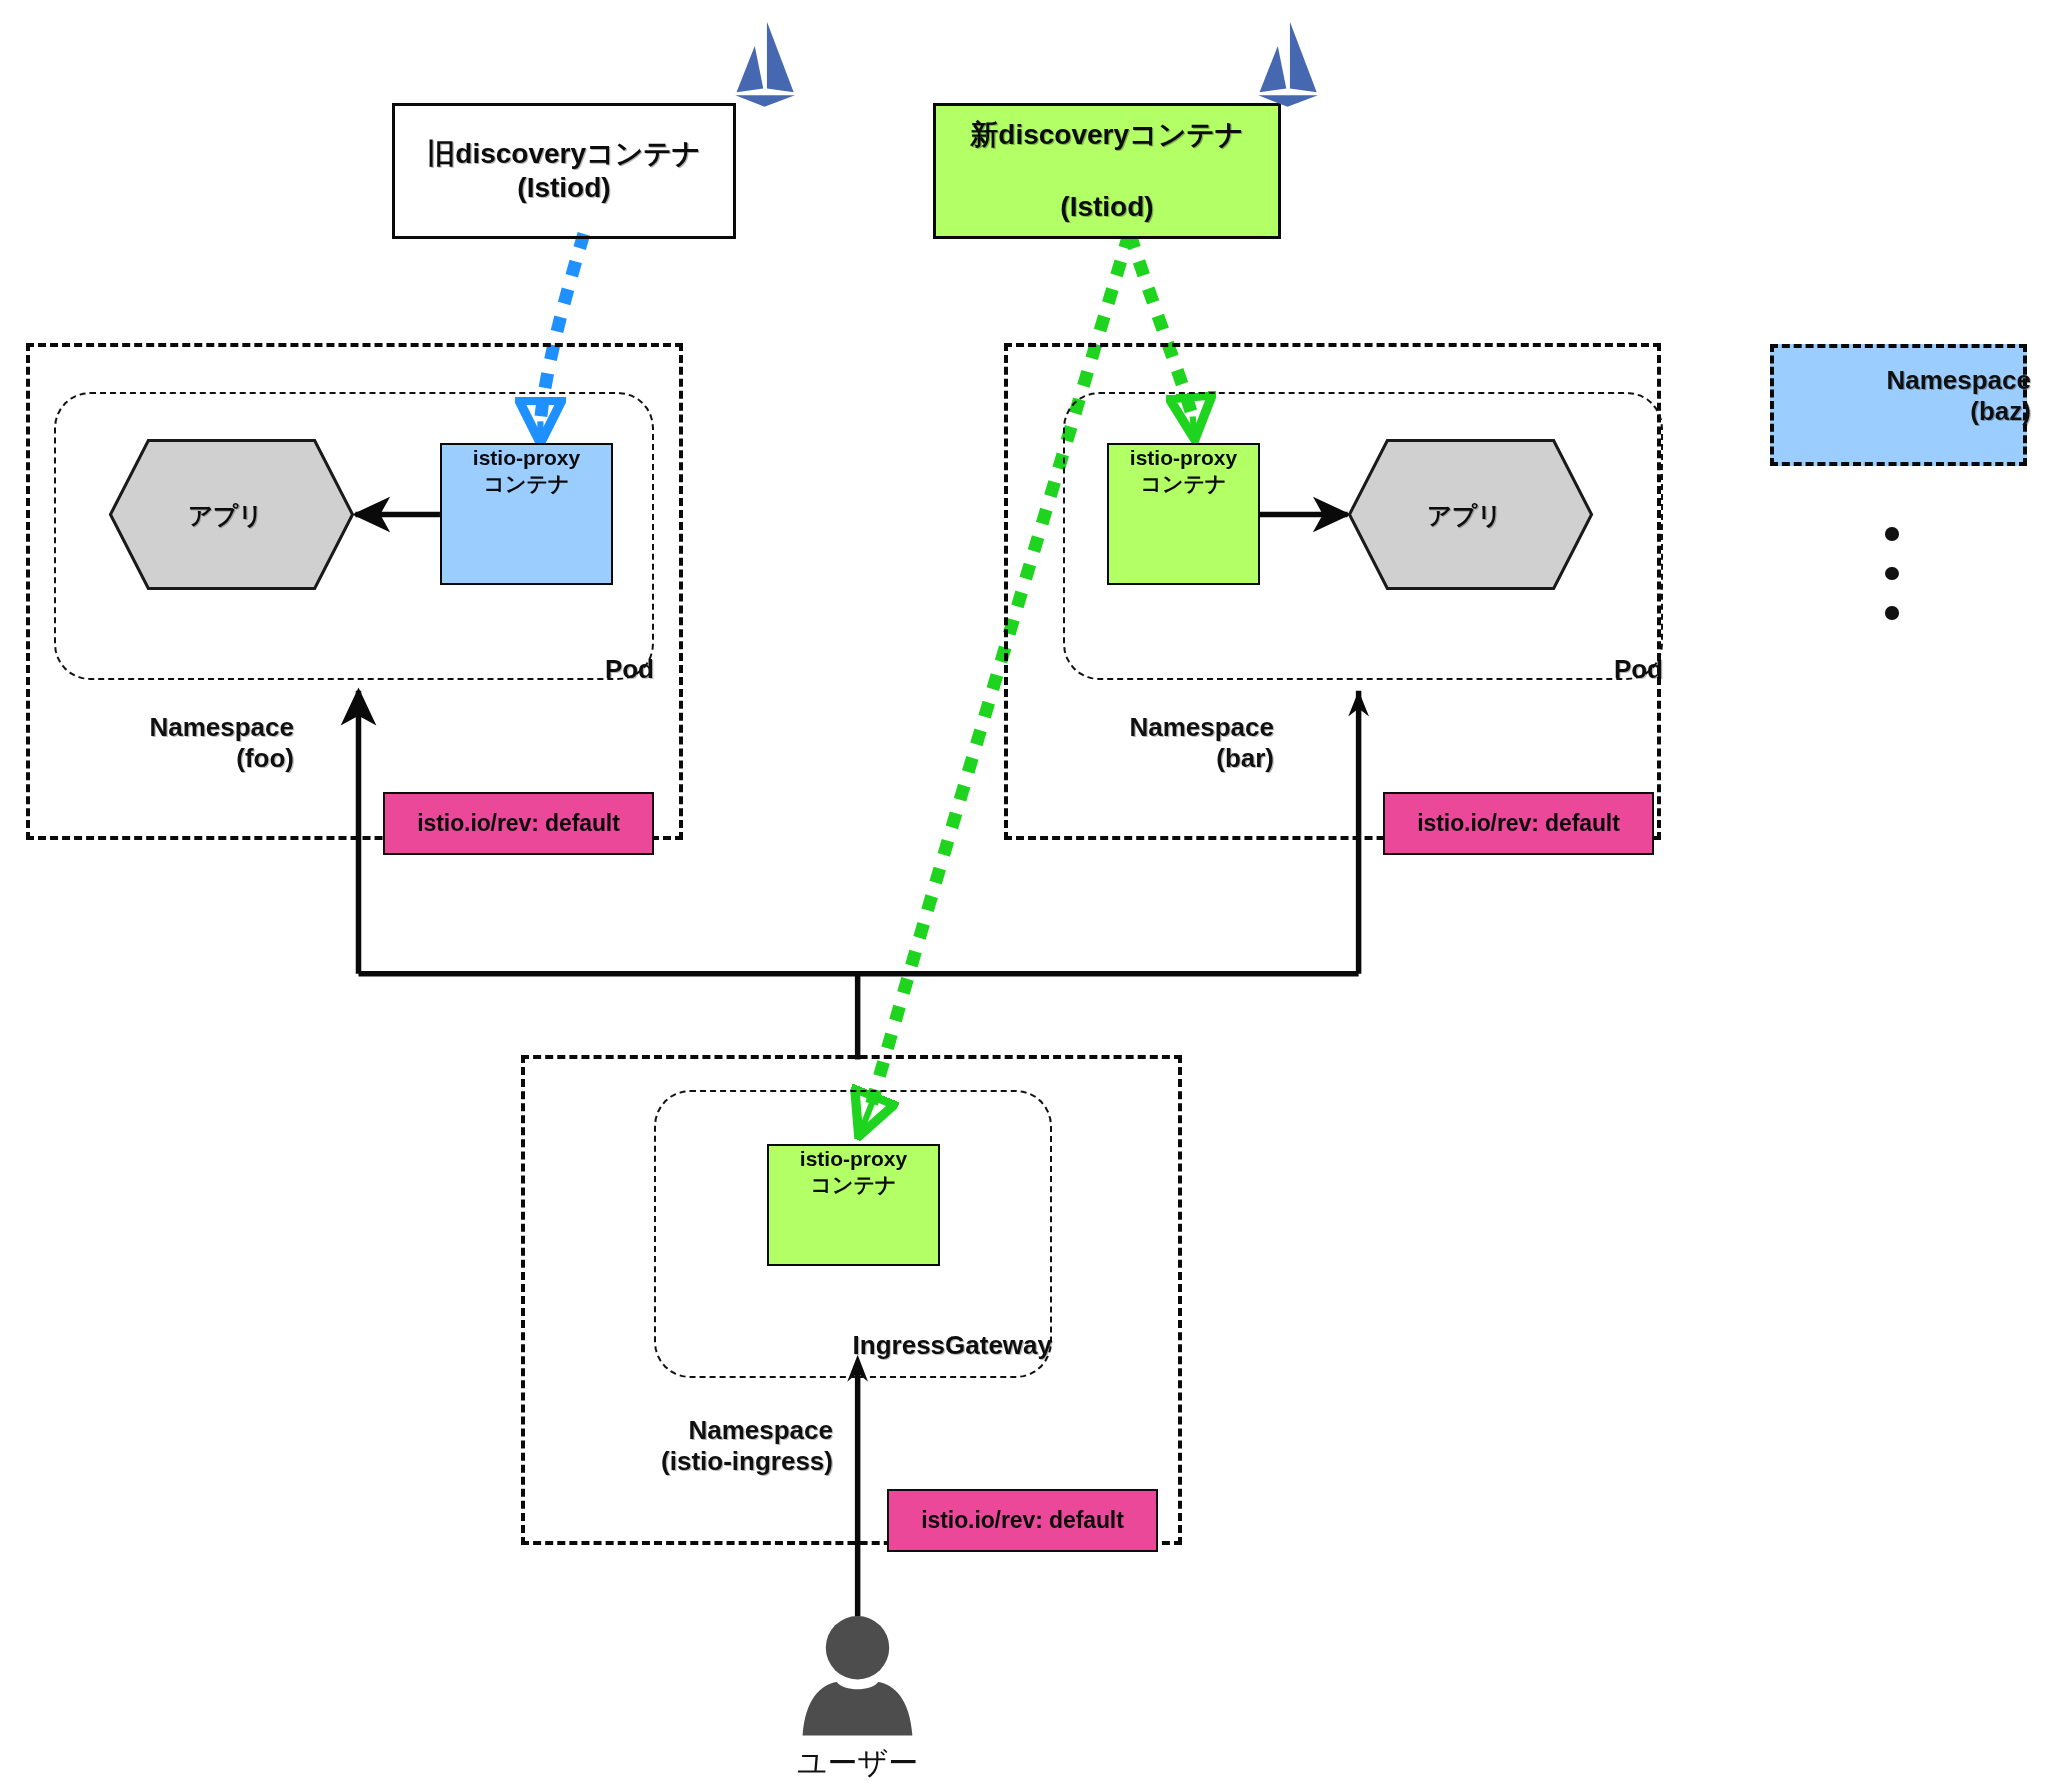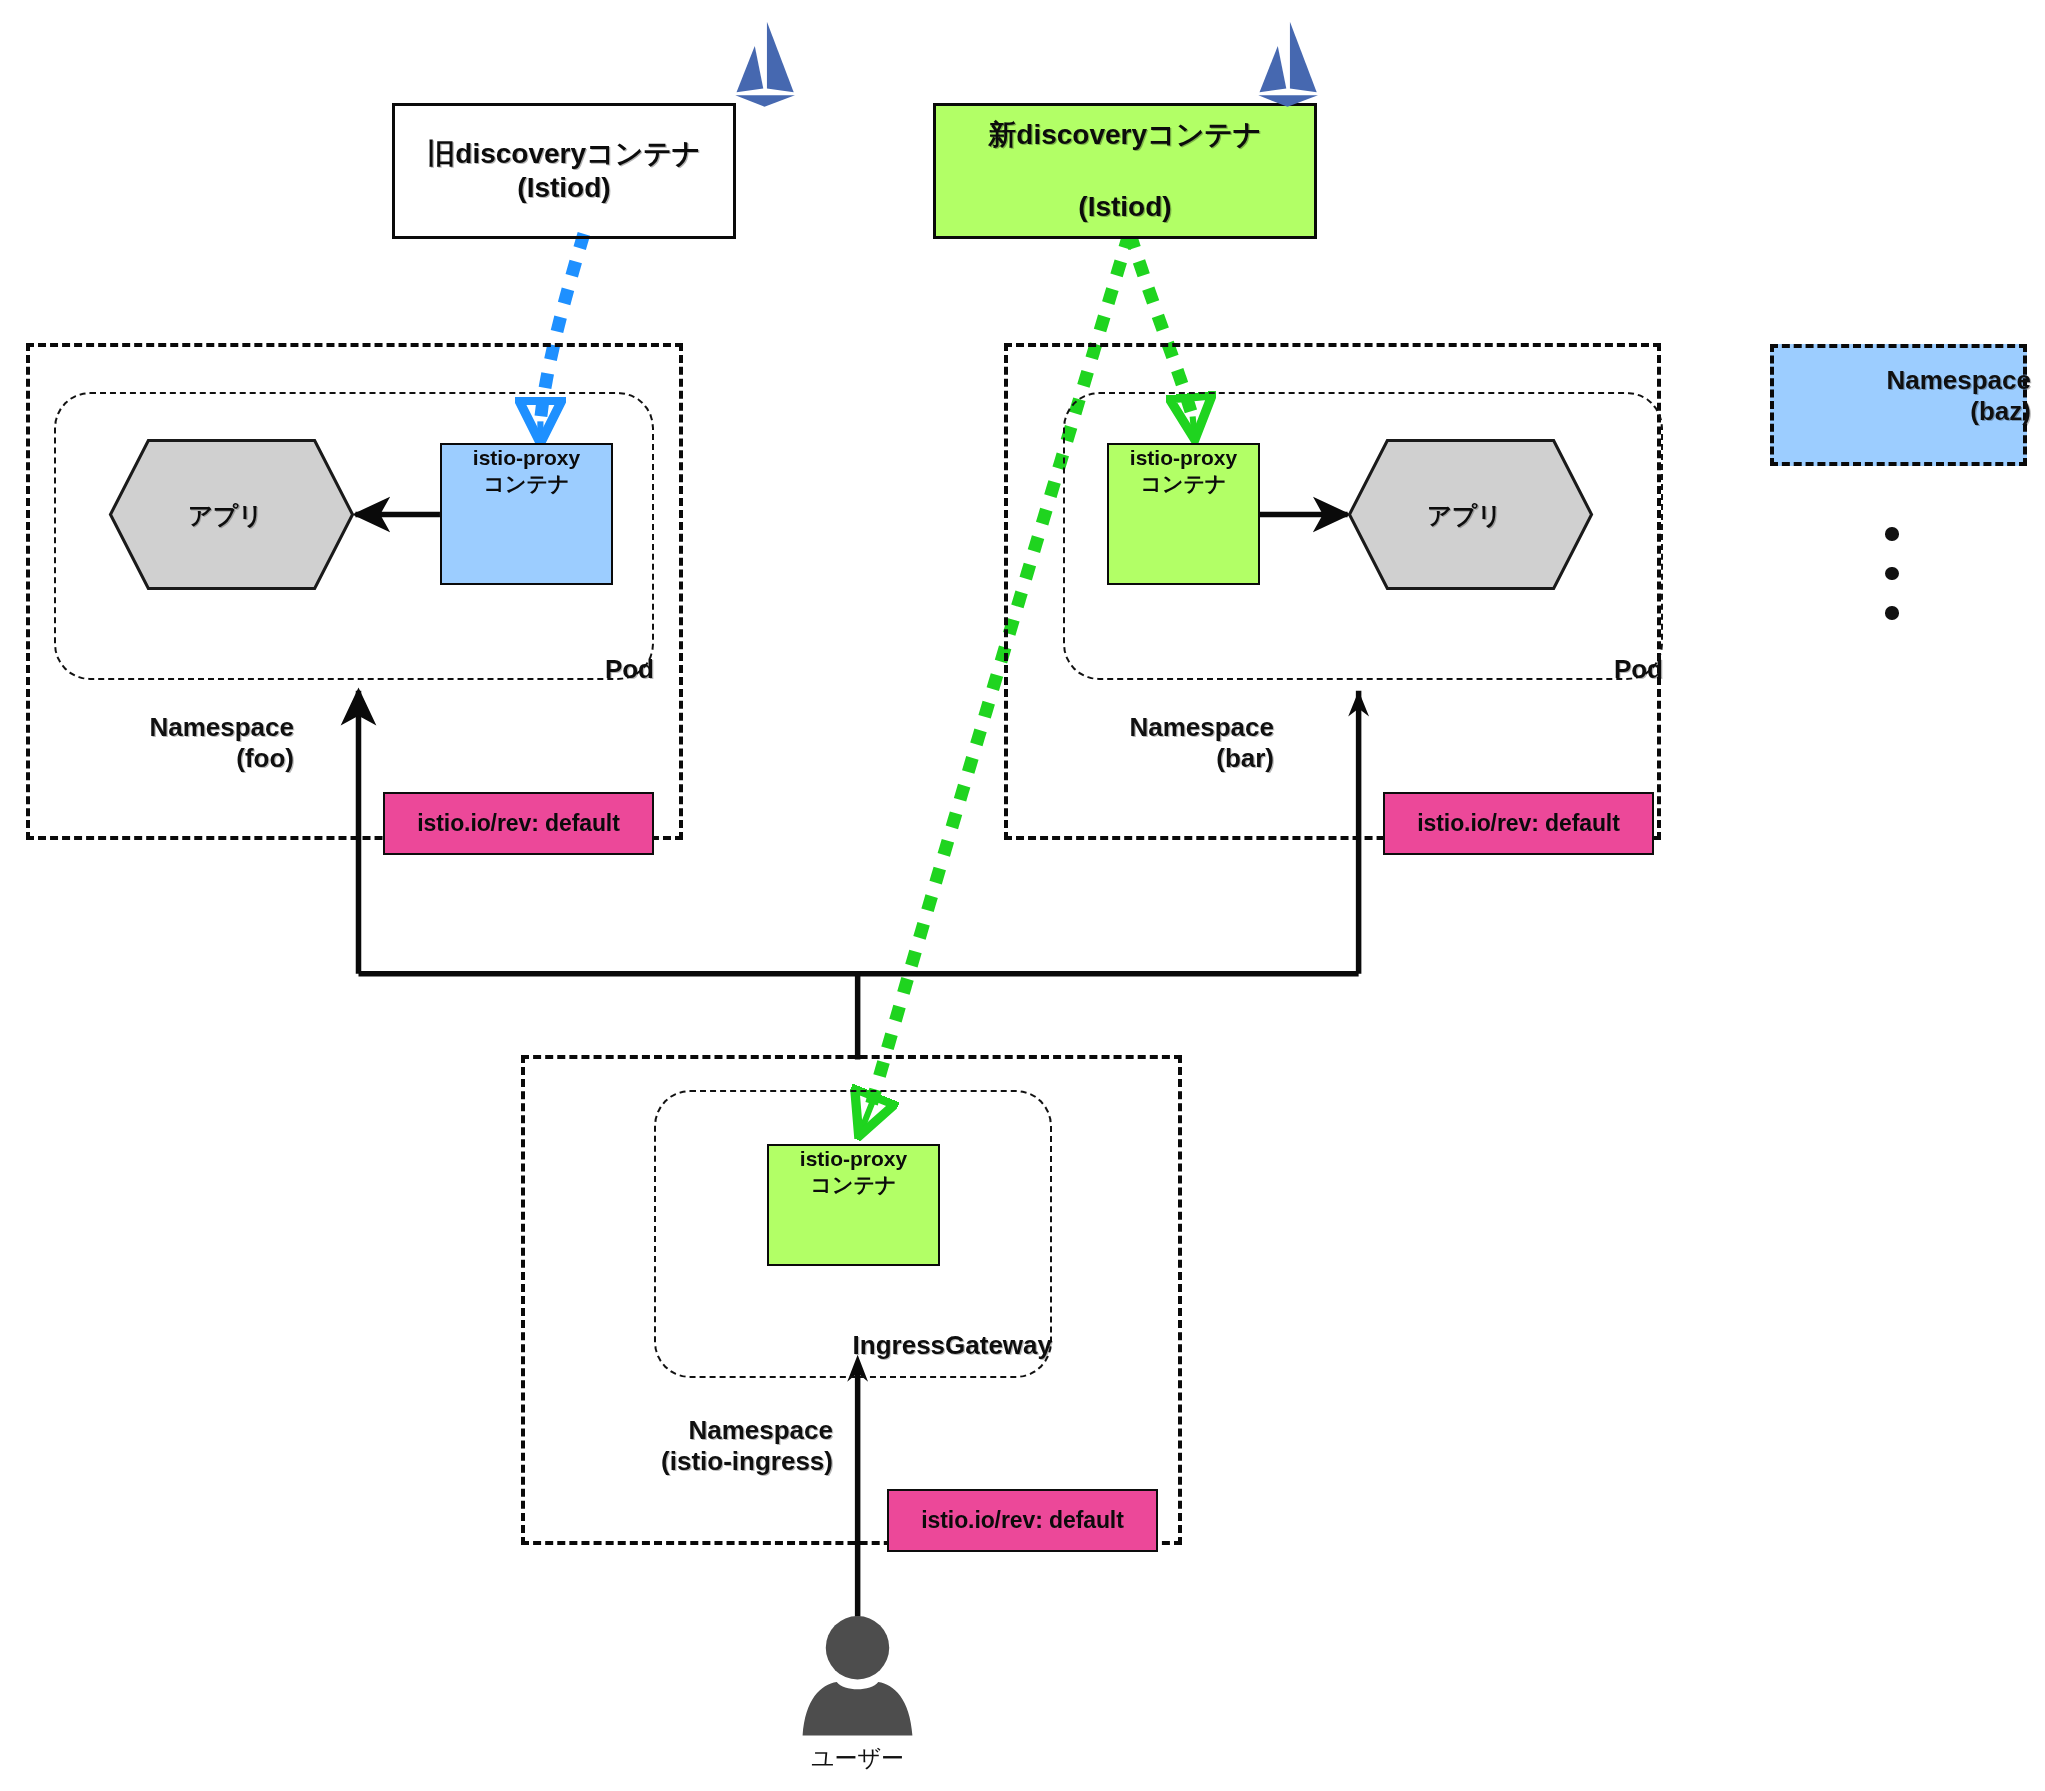--- a/index.html
+++ b/index.html
@@ -140,21 +140,21 @@
   <div class="node ctrlbox" style="left:392px;top:103px;width:344px;height:136px;font-size:28px;">
     <span class="l1">旧discoveryコンテナ</span>
     <span class="l2">(Istiod)</span>
   </div>
   <svg class="logo" style="left:728px;top:13.5px;width:73px;height:95px;" viewBox="0 0 120 155">
     <polygon points="64,12 108,128 64,122" fill="#4668B0"></polygon>
     <polygon points="44,52 58,122 14,128" fill="#4668B0"></polygon>
     <polygon points="12,133 110,133 60,152" fill="#4668B0"></polygon>
   </svg>
 
-  <div class="node ctrlbox" style="left:933px;top:103px;width:384px;height:136px;font-size:28px;background:#B2FF66;gap:38px;">
+  <div class="node ctrlbox" style="left:933px;top:103px;width:348px;height:136px;font-size:28px;background:#B2FF66;gap:38px;">
     <span class="l1">新discoveryコンテナ</span>
     <span class="l2">(Istiod)</span>
   </div>
   <svg class="logo" style="left:1251px;top:13.5px;width:73px;height:95px;" viewBox="0 0 120 155">
     <polygon points="64,12 108,128 64,122" fill="#4668B0"></polygon>
     <polygon points="44,52 58,122 14,128" fill="#4668B0"></polygon>
     <polygon points="12,133 110,133 60,152" fill="#4668B0"></polygon>
   </svg>
 
   <div class="node ns" style="left:26px;top:343px;width:657px;height:497px;"></div>
@@ -238,16 +238,16 @@
 
   <div class="revtag" style="left:887px;top:1489px;width:267px;height:59px;font-size:23px;">istio.io/rev: default</div>
 
   <div class="actor" style="left:789px;top:1616px;width:137px;height:122px;">
     <svg width="137" height="122" viewBox="0 0 224 200">
       <ellipse cx="112" cy="52" rx="52" ry="52" fill="#4D4D4D"></ellipse>
       <path d="M22,196 C26,136 52,112 78,108 C90,124 134,124 146,108
                C172,112 198,136 202,196 Z" fill="#4D4D4D"></path>
     </svg>
   </div>
-  <div class="actor-label" style="left:789px;top:1743px;width:137px;font-size:23px;">ユーザー</div>
+  <div class="actor-label" style="left:789px;top:1743px;width:137px;font-size:30px;">ユーザー</div>
 
 </div>
 
 
 </body></html>

